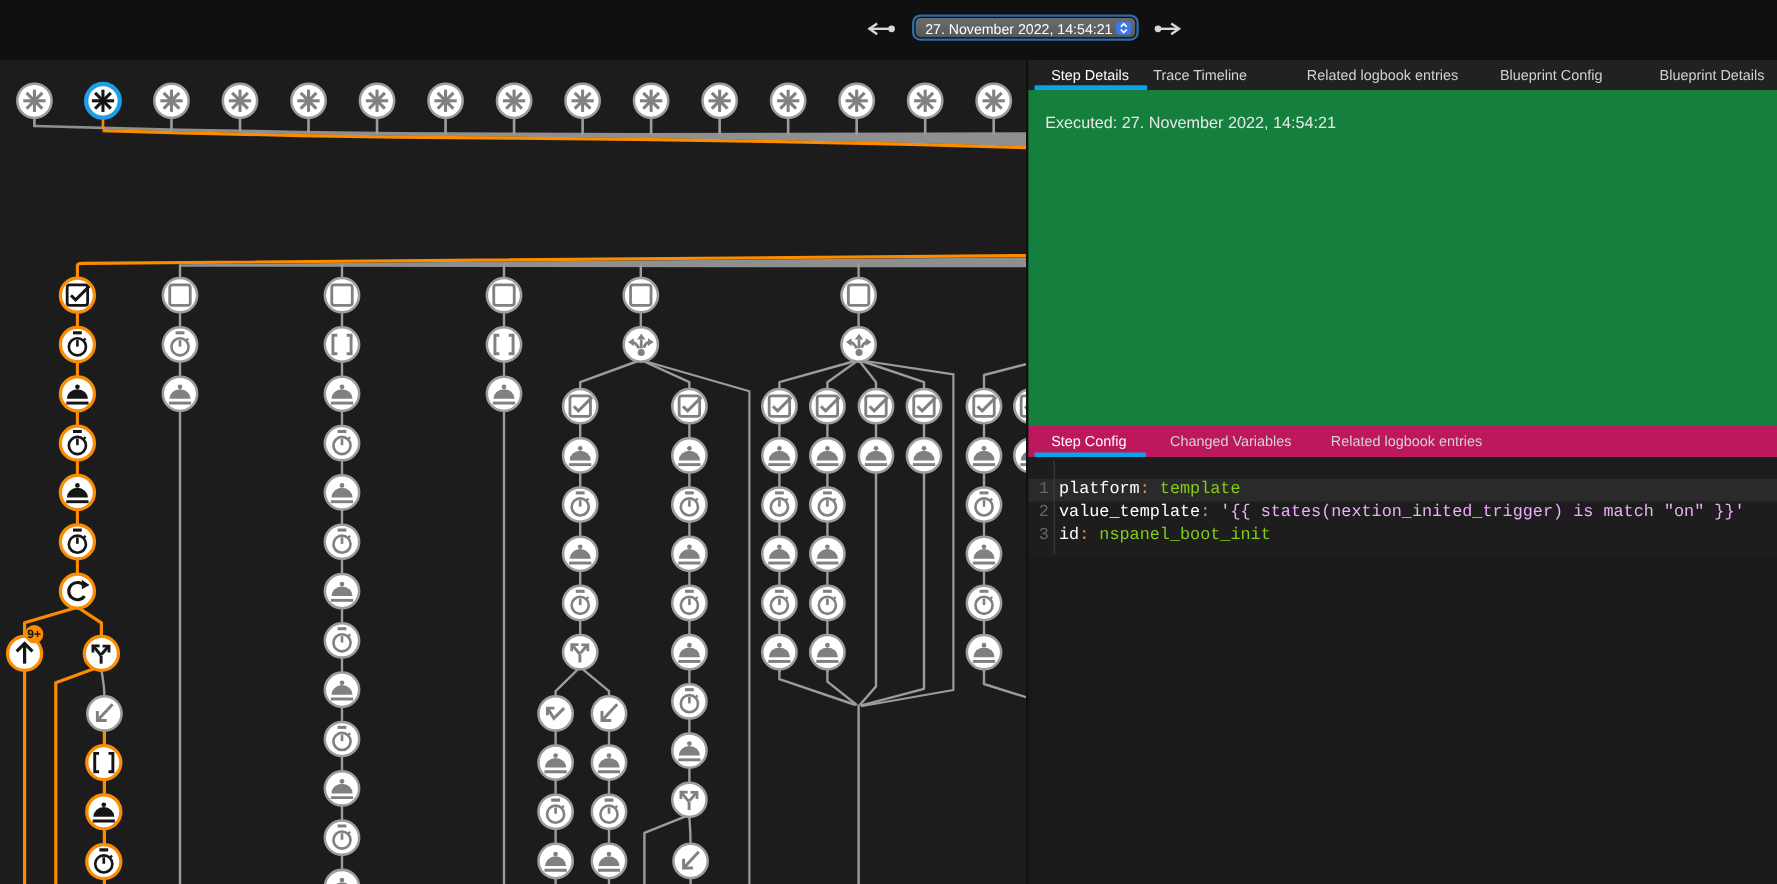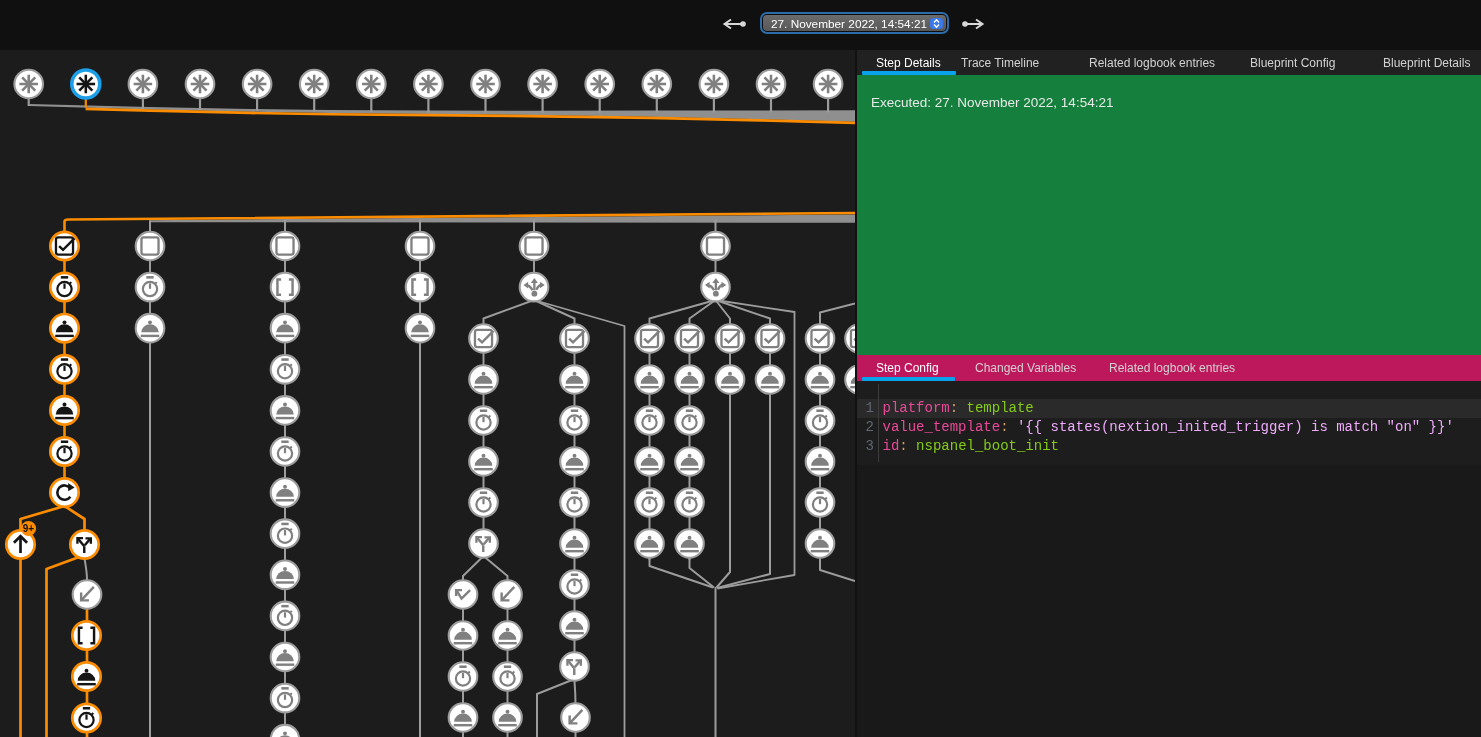--- a/index.html
+++ b/index.html
@@ -14,21 +14,21 @@
 .tab.on { color:#ffffff; }
 .ul { position:absolute; height:3.5px; background:#09a3ec; border-radius:1px; }
 #exec { position:absolute; left:14px; top:20px; font-size:13.5px; color:#e8e8e8; }
 #sel { position:absolute; left:760px; top:12px; width:189px; height:22px; border:2px solid #2e6ca9; border-radius:7px; background:#0d0d0d; z-index:6; padding:1px; }
 #seli { width:100%; height:100%; border-radius:4px; background:linear-gradient(#6b6b6b,#585858); position:relative; }
 #selt { position:absolute; width:162px; left:5px; top:0; text-align:center; font-size:11.8px; color:#fff; white-space:nowrap; line-height:18px; }
 #step { position:absolute; right:3.5px; top:2.5px; width:13px; height:11px; border-radius:3px; background:#3c78e8; }
 .cl { position:absolute; left:0; width:624px; height:19.4px; white-space:pre; font-family:"Liberation Mono", monospace; font-size:14px; line-height:19.4px; }
 .ln { position:absolute; width:13px; left:4px; text-align:right; color:#5f6771; font-family:"Liberation Mono", monospace; font-size:14px; line-height:19.4px; }
 .ct { position:absolute; left:25.5px; }
-.k { color:#ec4899; } .pu { color:#d19a66; } .v { color:#84cc16; } .s { color:#f0abfc; }
+.k { color:#ffffff; } .pu { color:#d19a66; } .v { color:#84cc16; } .s { color:#f0abfc; }
 #gut { position:absolute; left:20.5px; top:3px; width:1px; height:78px; background:#3d3d3d; }
 #aline { position:absolute; left:0; top:17.5px; width:624px; height:19.4px; background:#2a2a2a; }
 svg { display:block; }
 </style></head><body>
 <div id="graph">
     <svg width="855" height="737" viewBox="0 0 855 737">
       <rect x="0" y="50" width="855" height="687" fill="#1c1c1c"></rect>
       <polygon points="29,104.0 150,107.0 250,108.9 330,109.9 430,110.5 530,110.8 650,110.6 760,110.4 855,110.3 855,121.8 760,119.2 650,116.8 530,114.9 430,114.0 330,113.1 250,111.8 150,109.5 29,106.0" fill="#8f8f8f"></polygon>
       <line x1="28.7" y1="98" x2="28.7" y2="105.99256198347108" stroke="#9c9c9c" stroke-width="2.2"></line>
       <line x1="85.8" y1="98" x2="85.8" y2="107.40826446280991" stroke="#fb8c00" stroke-width="2.2"></line>

